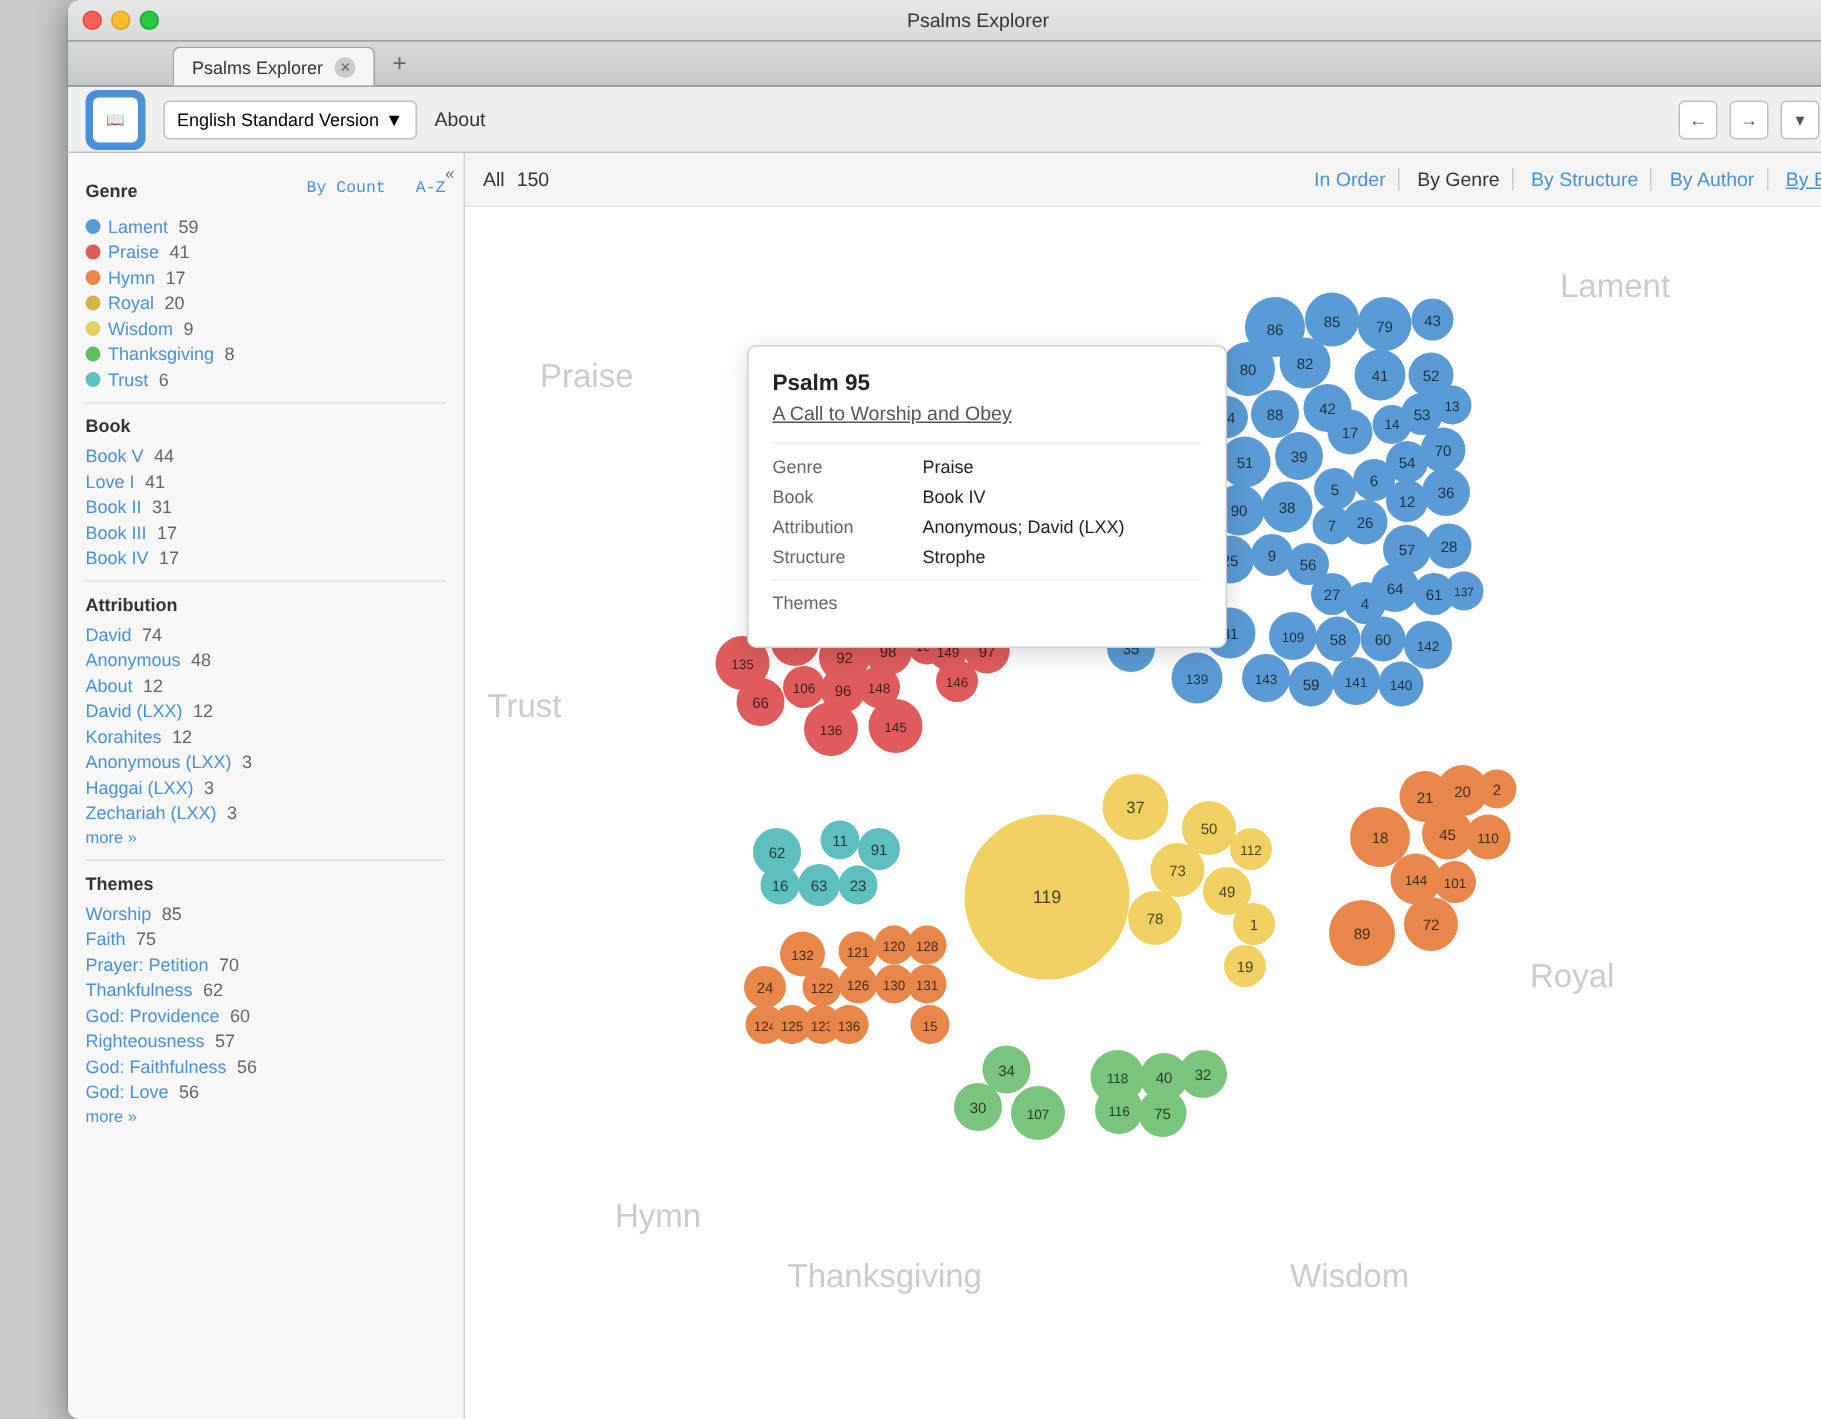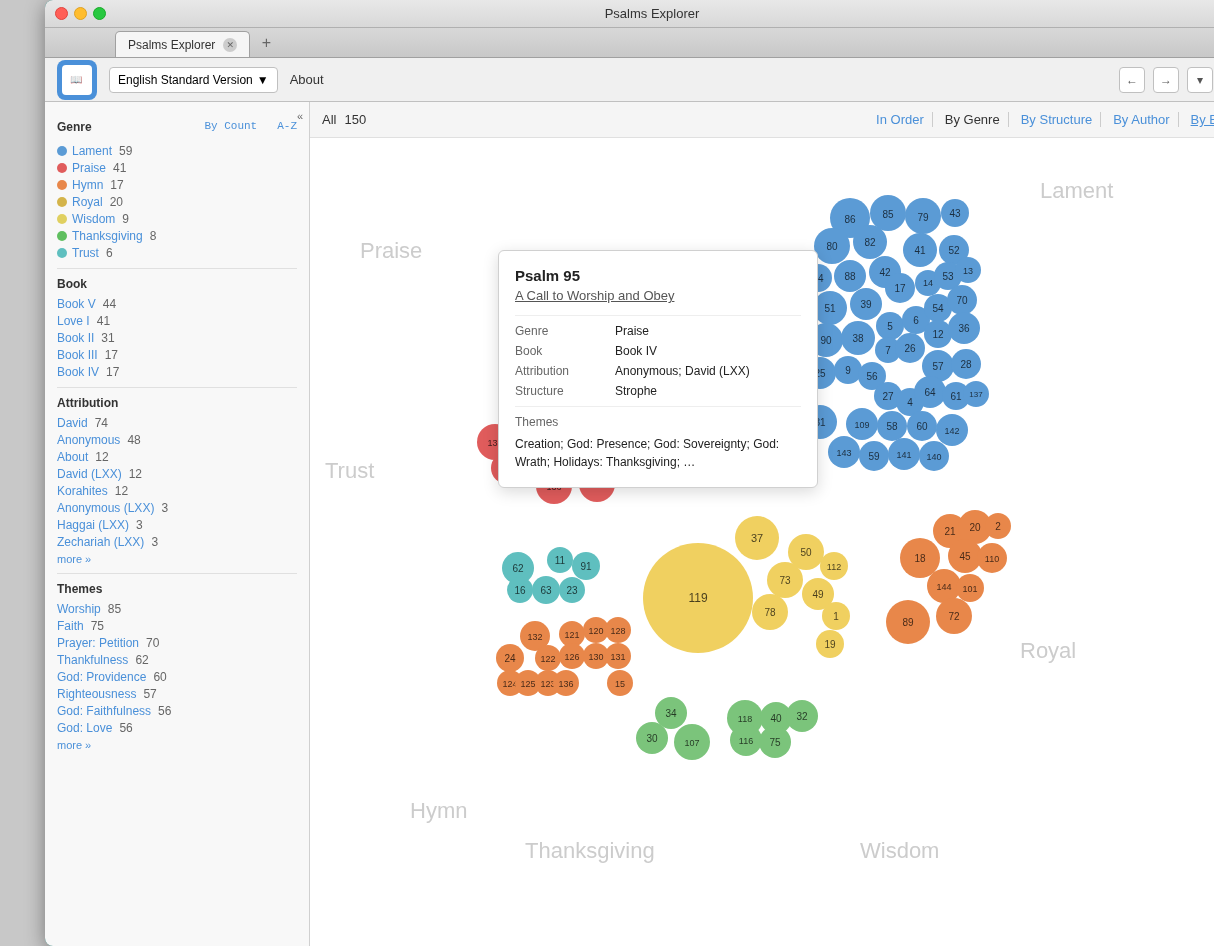--- a/index.html
+++ b/index.html
@@ -537,21 +537,21 @@
             <text x="382" y="608" text-anchor="middle" font-size="9" fill="rgba(0,0,0,0.7)">107</text>
           <circle cx="436" cy="602" r="16" fill="#7bc47b"></circle>
             <text x="436" y="606" text-anchor="middle" font-size="9" fill="rgba(0,0,0,0.7)">116</text>
           <circle cx="465" cy="604" r="16" fill="#7bc47b"></circle>
             <text x="465" y="608" text-anchor="middle" font-size="10" fill="rgba(0,0,0,0.7)">75</text>
 
           <line x1="320" y1="278" x2="340" y2="240" stroke="#888" stroke-width="0.5" opacity="0.5"></line>
         </svg>
 
         
-        <div class="popup" style="left: 188px; top: 112px;">
+        <div class="popup" style="left: 188px; top: 92px;">
           <h2>Psalm 95</h2>
           <h3>A Call to Worship and Obey</h3>
           <div class="popup-divider"></div>
           <div class="popup-row">
             <span class="popup-label">Genre</span>
             <span class="popup-value">Praise</span>
           </div>
           <div class="popup-row">
             <span class="popup-label">Book</span>
             <span class="popup-value">Book IV</span>
@@ -561,18 +561,17 @@
             <span class="popup-value">Anonymous; David (LXX)</span>
           </div>
           <div class="popup-row">
             <span class="popup-label">Structure</span>
             <span class="popup-value">Strophe</span>
           </div>
           <div class="popup-divider"></div>
           <div class="popup-row">
             <span class="popup-label">Themes</span>
           </div>
-          <div style="font-size: 12px; color: #222; line-height: 1.5;">Creation; God: Presence; God: Sovereignty; God: Wrath; Holidays: Thanksgiving; …</div>
         </div>
       </div>
     </div>
   </div>
 </div>
 
 </body></html>

